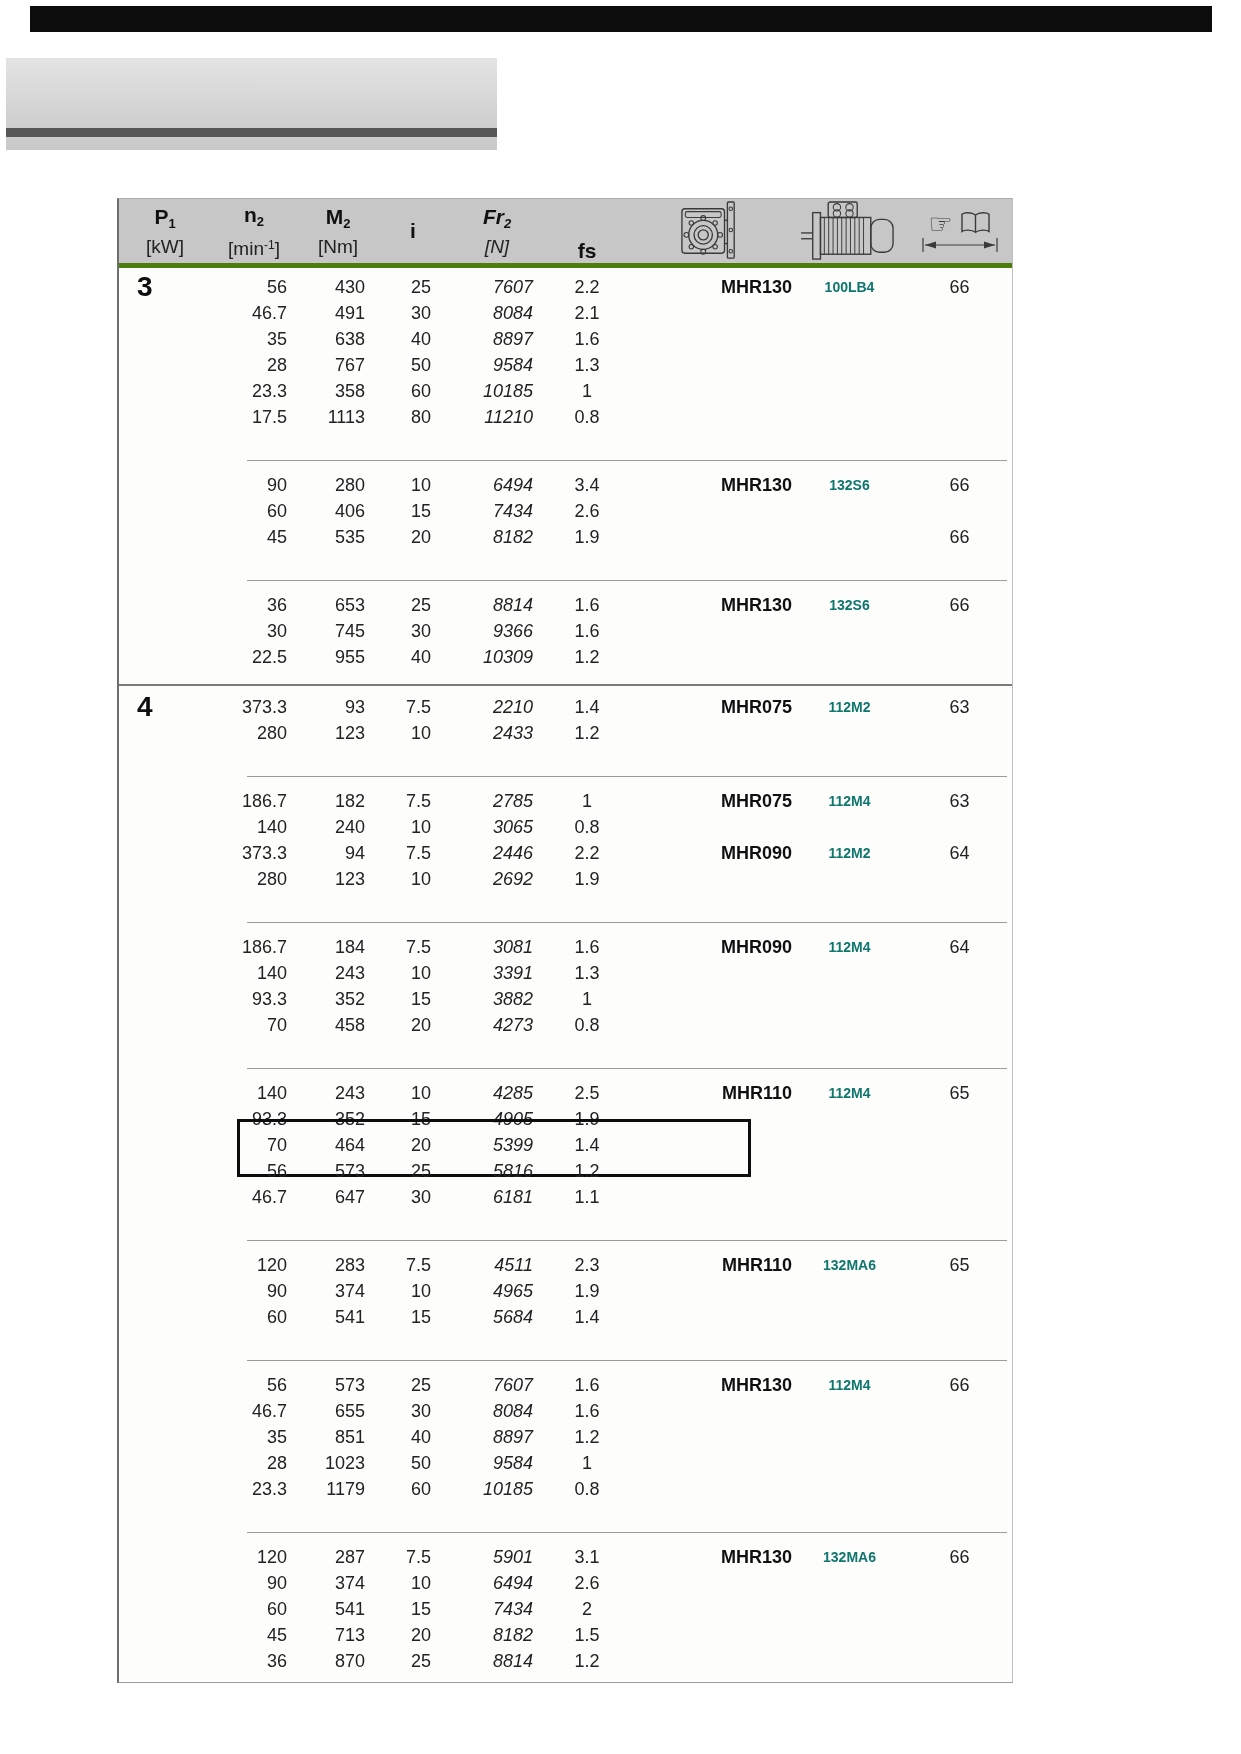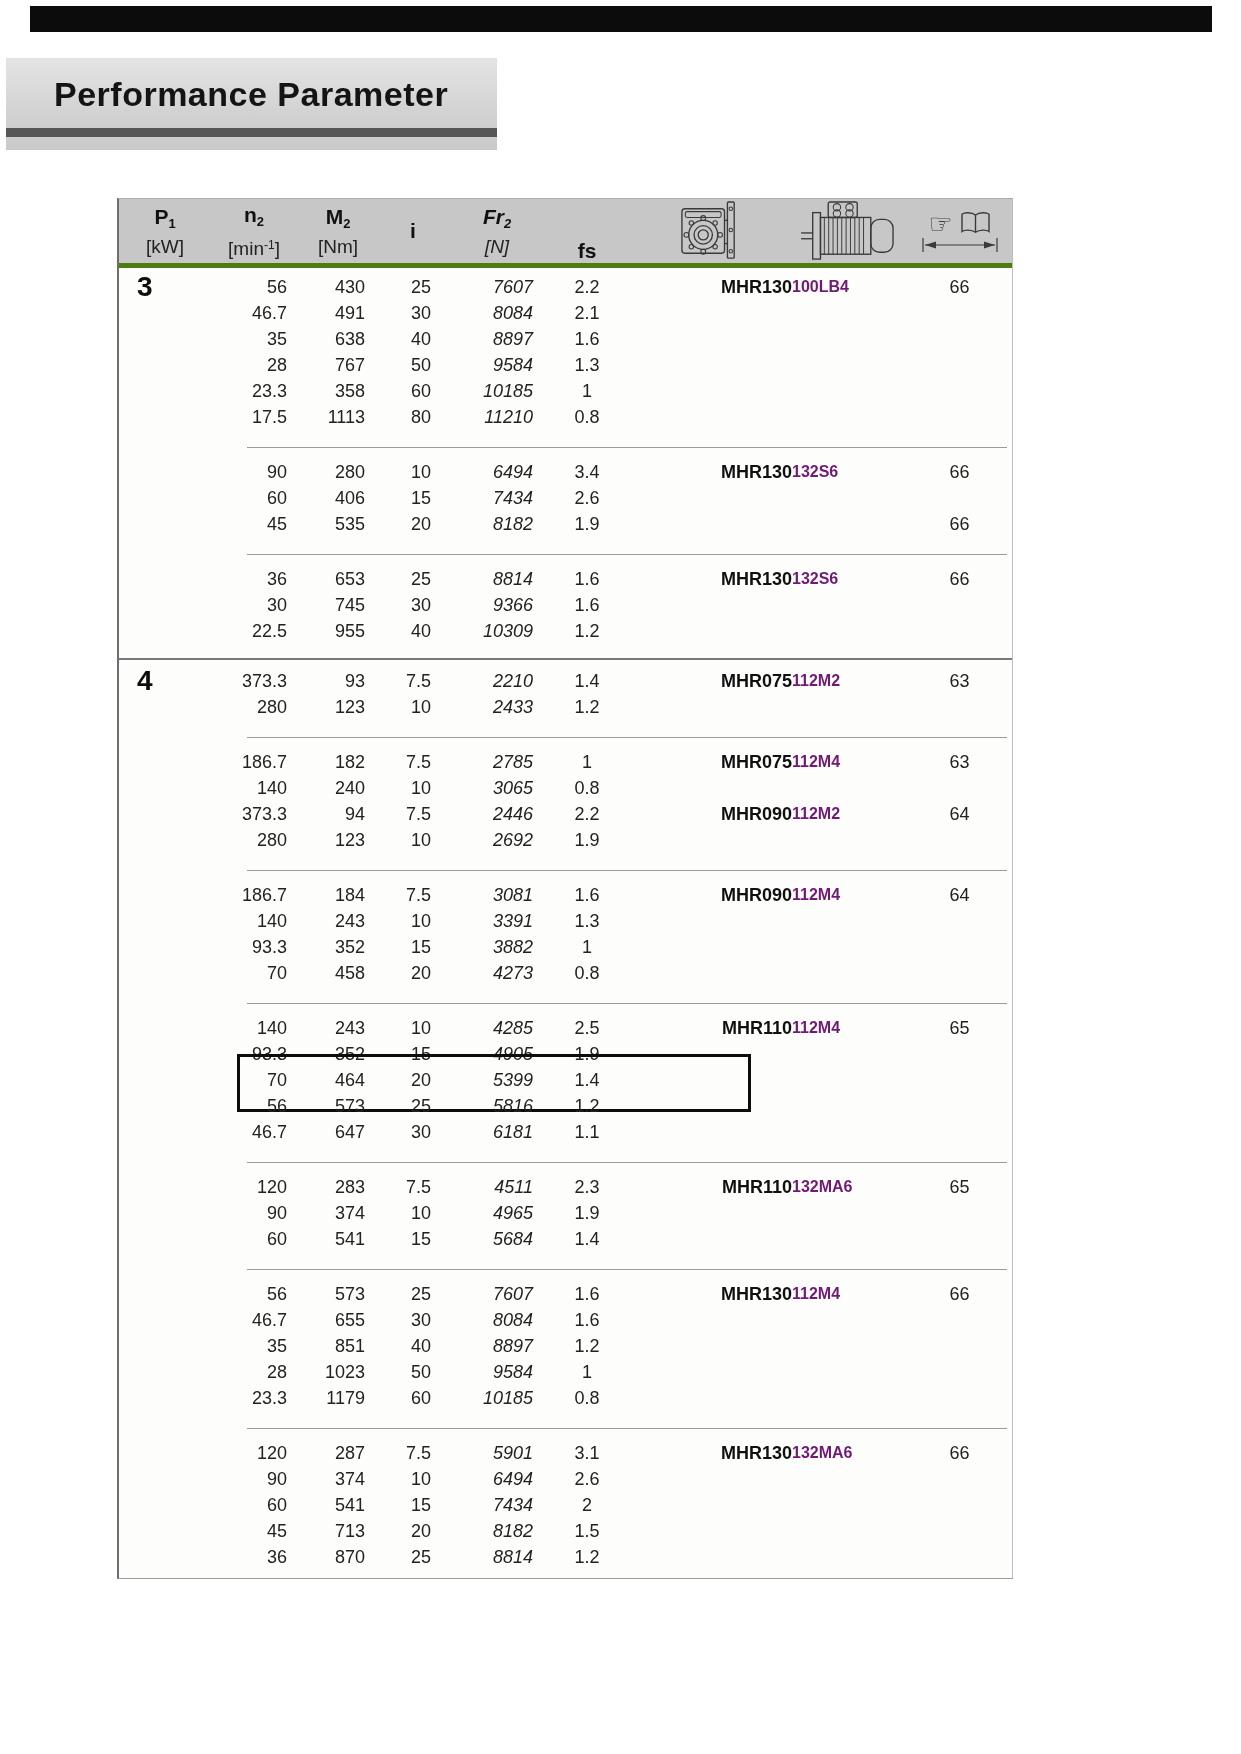--- a/index.html
+++ b/index.html
@@ -31,40 +31,39 @@
   .tbody{padding-top:6px;padding-bottom:8px;}
   .row{display:flex;height:26px;line-height:26px;font-size:18px;position:relative;}
   .cell{box-sizing:border-box;flex:none;white-space:nowrap;color:#222;}
   .num{text-align:right;}
   .ctr{text-align:center;}
   .c-n2.num{padding-right:10px;}
   .c-m2.num{padding-right:14px;}
   .c-i.num{padding-right:16px;}
   .c-fr2.num{padding-right:14px;}
   .gb{font-weight:bold;padding-left:60px;color:#101010;text-align:right;}
-  .mt{font-weight:bold;font-size:16px;color:#701a75;}
+  .mt{font-weight:bold;text-align:center;font-size:14px;color:#0f766e;}
   .seclabel{font-weight:bold;font-size:28px;padding-left:18px;display:inline-block;color:#0e0e0e;}
-  .block.separated{margin-top:29px;position:relative;}
+  .block.separated{margin-top:42px;position:relative;}
   .block.separated::before{content:'';position:absolute;left:128px;right:5px;top:-12px;height:1px;background:#9b9b9b;}
   .section + .section{border-top:2px solid #7a7a7a;margin-top:14px;padding-top:8px;}
   .hlbox{position:absolute;left:118px;top:-13px;width:508px;height:52px;border:3px solid #0d0d0d;background:transparent;pointer-events:none;}
   
   .icn svg{display:block;}
   .icn{stroke:#3a3a3a;}
   .pageref{display:flex;flex-direction:column;align-items:center;justify-content:center;}
   .pr-top{display:flex;align-items:center;gap:7px;}
   .hand{font-size:27px;line-height:27px;color:#3a3a3a;font-family:"DejaVu Sans",sans-serif;}
 </style>
 </head>
 <body>
 
 <div class="topbar"></div>
 
 <div class="titlebox">
-  <div class="tt">Performance Parameter</div>
   <div class="bar"></div>
 </div>
 
 <div class="gtable">
   <div class="thead">
     <div class="hc c-p1">
       <div class="sym"><span>P</span><sub>1</sub></div>
       <div class="unit">[kW]</div>
     </div>
     <div class="hc c-n2">

